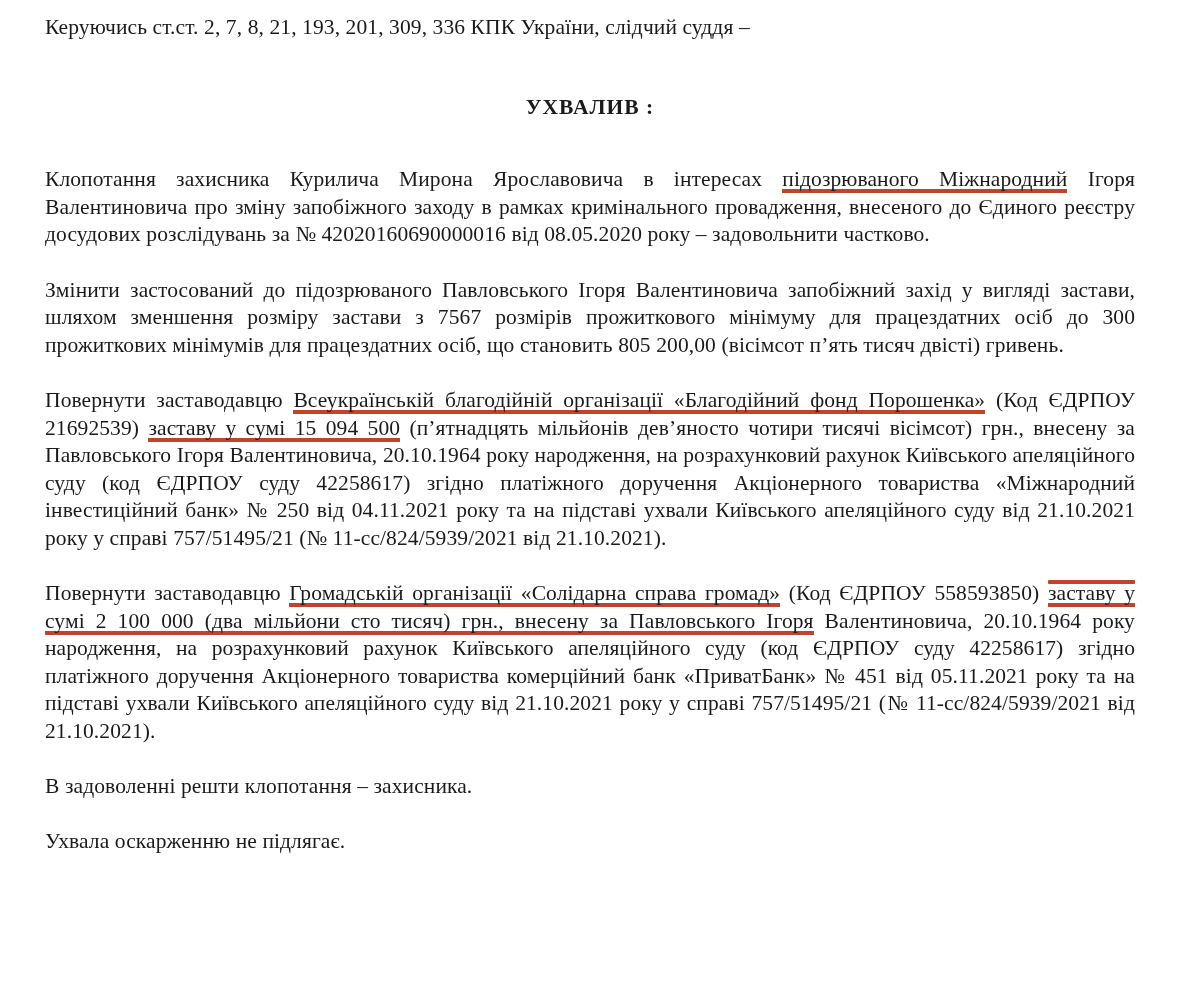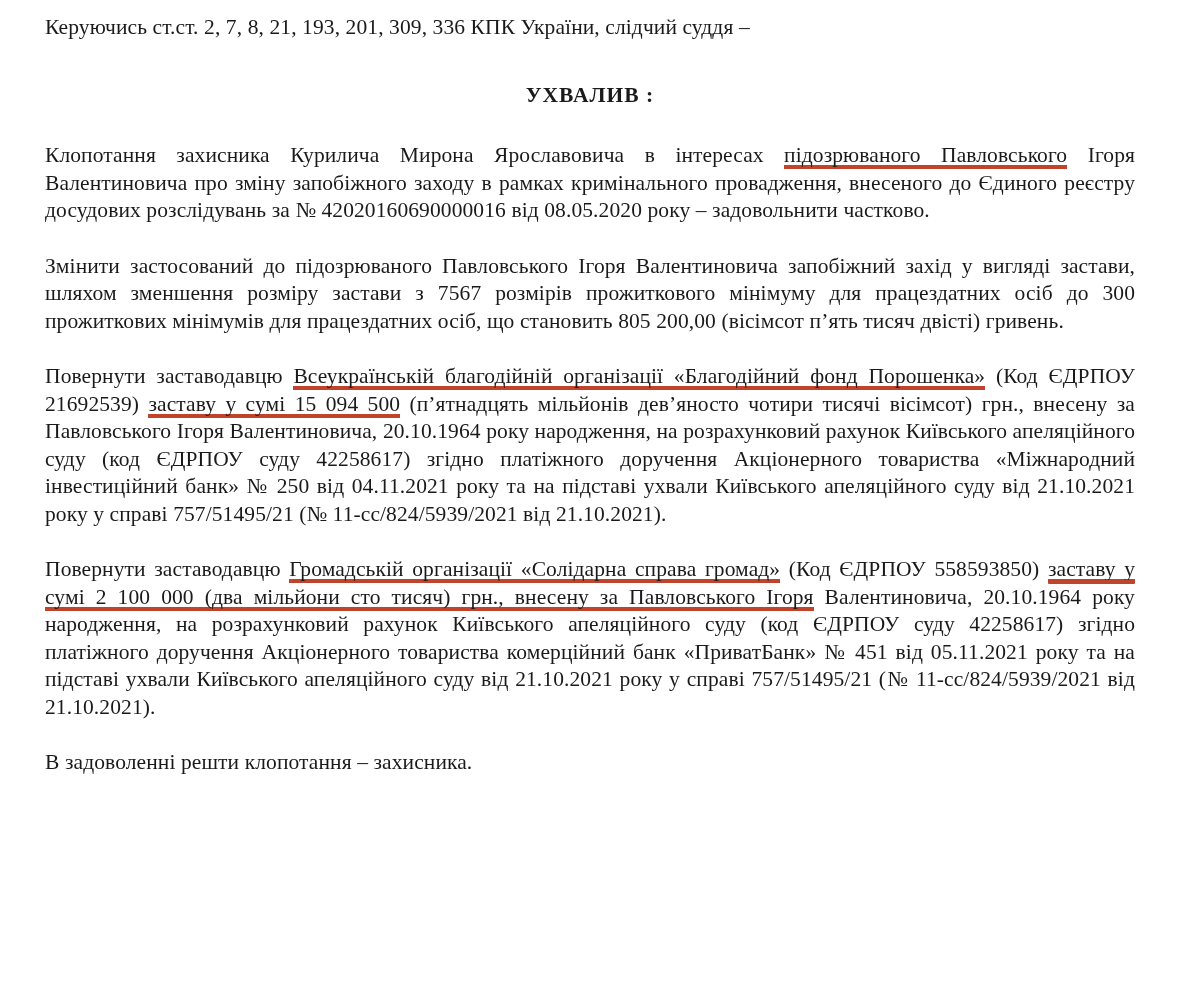--- a/index.html
+++ b/index.html
@@ -41,21 +41,21 @@
   .gap-md { height: 28px; }
   .gap-lg { height: 33px; }
   .gap-xl { height: 40px; }
 
   .heading {
     text-align: center;
     font-weight: bold;
     font-size: 21.5px;
     line-height: 27.5px;
     letter-spacing: 1.0px;
-    margin: 0;
+    margin: 12px;
   }
   .bold { font-weight: normal; }
 
   
   .mk {
     position: relative;
     display: inline;
     background-image: linear-gradient(to top, #c0432c 0px, #c0432c 4px, rgba(0,0,0,0) 4px);
     background-repeat: no-repeat;
     background-position: 0 100%;
@@ -83,21 +83,21 @@
     </p>
 
     <div class="gap-xl"></div>
 
     <p class="heading">УХВАЛИВ :</p>
 
     <div class="gap-lg"></div>
 
     <p class="para">
       <span>Клопотання захисника Курилича Мирона Ярославовича в інтересах</span>
-      <span class="mk nowrap">підозрюваного Павловського</span>
+      <span class="mk nowrap">підозрюваного Міжнародний</span>
       <span>Ігоря Валентиновича про зміну запобіжного заходу в рамках кримінального провадження, внесеного до Єдиного реєстру досудових розслідувань за № 42020160690000016 від 08.05.2020 року –</span>
       <span class="bold">задовольнити частково.</span>
     </p>
 
     <div class="gap-md"></div>
 
     <p class="para">
       <span>Змінити застосований до підозрюваного Павловського Ігоря Валентиновича запобіжний захід у вигляді застави, шляхом зменшення розміру застави з 7567 розмірів прожиткового мінімуму для працездатних осіб до 300 прожиткових мінімумів для працездатних осіб, що становить 805 200,00 (вісімсот п’ять тисяч двісті) гривень.</span>
     </p>
 
@@ -122,19 +122,22 @@
     </p>
 
     <div class="gap-md"></div>
 
     <p class="para">
       <span>В задоволенні решти клопотання – захисника.</span>
     </p>
 
     <div class="gap-sm"></div>
 
+    <p class="para">
+      <span>Ухвала оскарженню не підлягає.</span>
+    </p>
 
     <div class="gap-sm"></div>
 
 
   </div>
 <div class="bar" style="left: 1047.91px; top: 580px; width: 87.0938px;"></div>
   </div>
 
 </body></html>

